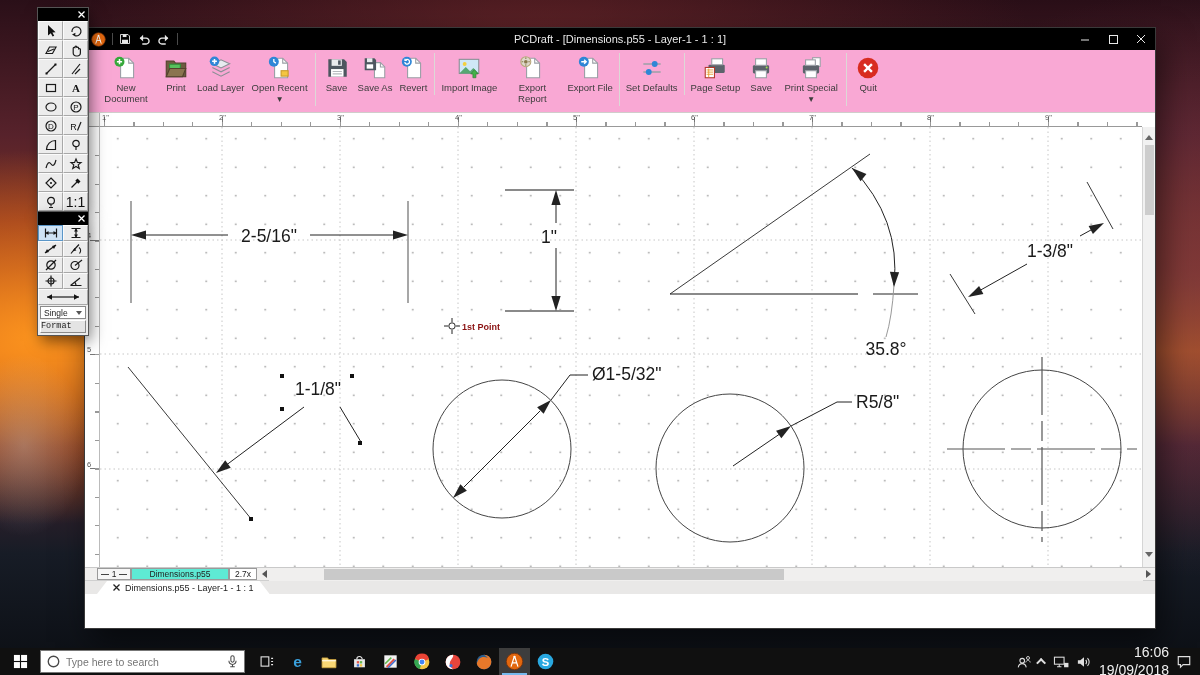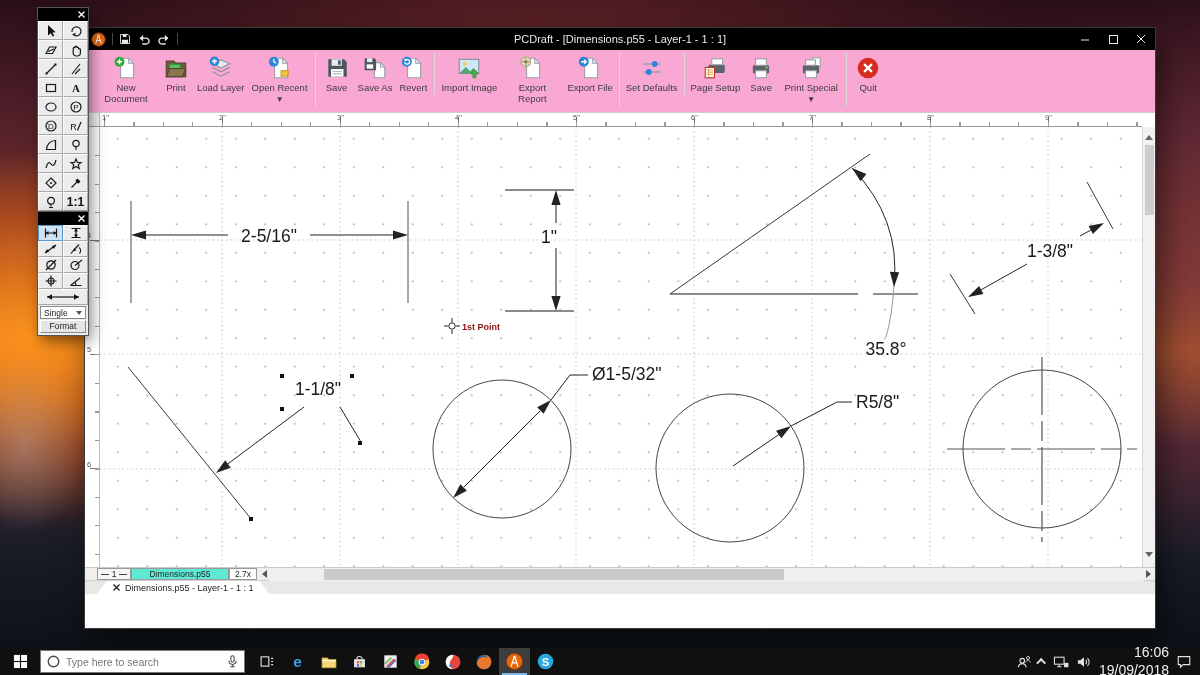--- a/index.html
+++ b/index.html
@@ -87,21 +87,21 @@
   .p2 { left:38px; top:212px; width:50px; }
   .ptitle { height:13px; background:#000; display:flex; align-items:center; justify-content:flex-end; padding-right:3px; }
   .pgrid { display:grid; grid-template-columns:1fr 1fr; }
   .pcell { height:19px; display:flex; align-items:center; justify-content:center; background:#ececec;
     border:1px solid; border-color:#fbfbfb #a8a8a8 #a8a8a8 #fbfbfb; }
   .p2 .pcell { height:16px; }
   .pcell.sel { background:#cfe3f5; border-color:#5a96c8; }
   .pwide { grid-column:1 / 3; height:13px; }
   .pselect { height:13px; margin:1px 2px 0; background:#fff; border:1px solid #8a8a8a; display:flex; align-items:center; font-size:8.5px; color:#222; padding:0 3px; }
   .pselect .dd { margin-left:auto; width:0; height:0; border:3px solid transparent; border-top:4px solid #555; transform:translateY(2px); }
-  .pformat { height:13px; margin:1px 2px 2px; background:#e4e4e4; border:1px solid; border-color:#fff #8a8a8a #8a8a8a #fff; text-align:center; font-size:8.5px; color:#222; line-height:11px; }
+  .pformat { height:13px; margin:1px 2px 2px; background:#e4e4e4; border:1px solid; border-color:#fff #8a8a8a #8a8a8a #fff; text-align:left; font-size:8.5px; color:#222; line-height:11px;font-family:Liberation Mono, monospace; }
   .pico { stroke:#1a1a1a; fill:none; stroke-width:1.2; }
   
   .taskbar { position:absolute; left:0; bottom:0; width:1200px; height:27px; background:#101010; display:flex; align-items:center; z-index:50; }
   .startbtn { width:40px; height:27px; display:flex; align-items:center; justify-content:center; }
   .searchbox { width:205px; height:23px; background:#fff; border:1px solid #777; display:flex; align-items:center; gap:5px; padding:0 5px; }
   .searchbox input { border:none; outline:none; flex:1; font-size:10.5px; color:#333; font-family:"Liberation Sans",sans-serif; background:transparent; }
   .ticons { display:flex; margin-left:6px; }
   .tslot { width:31px; height:27px; display:flex; align-items:center; justify-content:center; position:relative; }
   .tslot.active { background:#3d3d3d; }
   .tslot.active::after { content:""; position:absolute; left:3px; right:3px; bottom:0; height:2px; background:#76b9ed; }
@@ -586,21 +586,21 @@
             <path d="M9.5 3.5l3 3-2.2 2.2-3-3z" fill="#111" stroke="none"></path>
           </svg>
         </div>
       <div class="pcell">
           <svg width="16" height="16" viewBox="0 0 16 16" class="pico">
             <circle cx="8" cy="6.8" r="3.4"></circle>
             <path d="M8 10.2v2.3M6 13.5h4"></path>
           </svg>
         </div>
       <div class="pcell">
-          <span style="font-size:12px;font-weight:bold;color:#111">1:1</span>
+          <span style="font-size:14px;font-weight:normal;color:#111">1:1</span>
         </div>
     </div>
   </div>
 
   <div class="palette p2">
     <div class="ptitle">
       <svg width="7" height="7" viewBox="0 0 7 7">
           <path d="M.5.5l6 6M6.5.5l-6 6" stroke="#fff" stroke-width="1.3"></path>
         </svg>
     </div>

